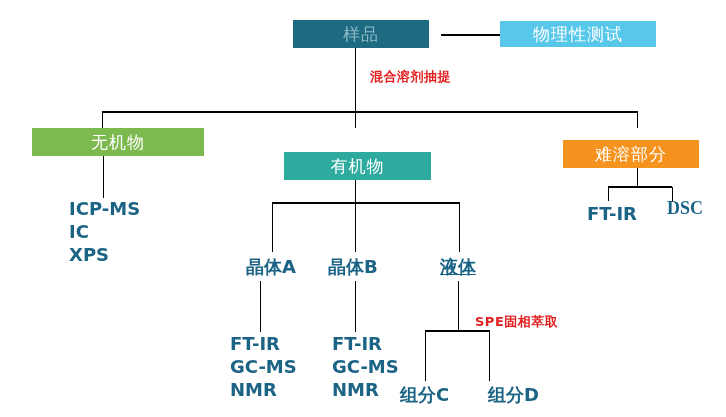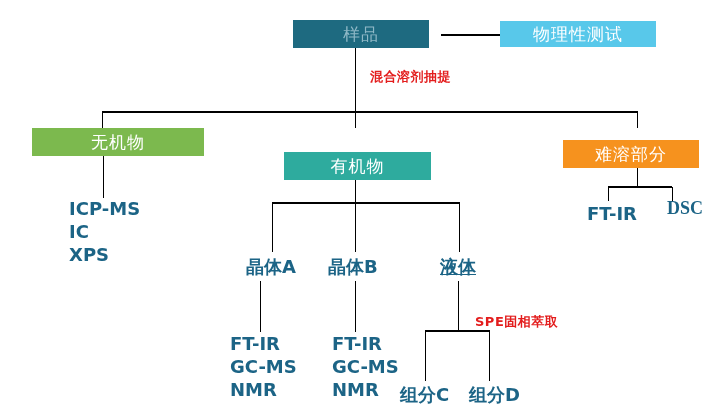--- a/index.html
+++ b/index.html
@@ -25,21 +25,21 @@
   .p-cryst{left:370px;top:166px;}
   .p-spe{left:475px;top:295px;margin-top:18px;}
   .nlabel{
     position:absolute;color:var(--method-text,#1C6486);font-size:18px;font-weight:600;
     white-space:nowrap;
   }
   .n-crystal-a{left:246px;top:255px;}
   .n-crystal-b{left:328px;top:255px;}
   .n-liquid{left:440px;top:255px;text-decoration:underline;}
   .n-comp-c{left:400px;top:383px;text-align:center;}
-  .n-comp-d{left:469px;top:383px;}
+  .n-comp-d{left:488px;top:383px;}
   .mlist{
     position:absolute;color:var(--method-text,#1C6486);font-size:18px;font-weight:600;
     line-height:23px;white-space:nowrap;
   }
   .mlist span{display:block;}
   .list-inorganic{left:69px;top:197px;}
   .list-crystal-a{left:230px;top:332px;}
   .list-crystal-b{left:332px;top:332px;}
   .m-ftir-ins{left:587px;top:202px;}
   .m-dsc{left:667px;top:197px;font-family:Liberation Serif, serif;}

